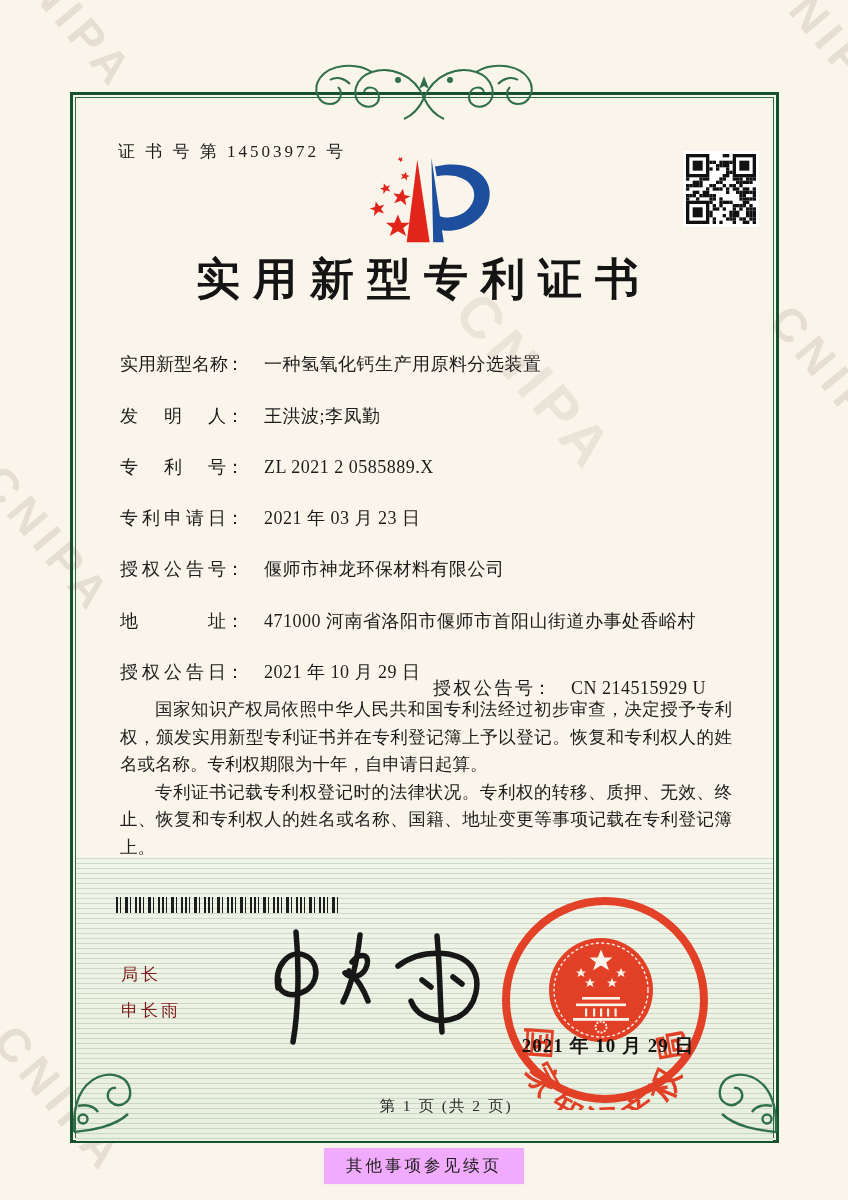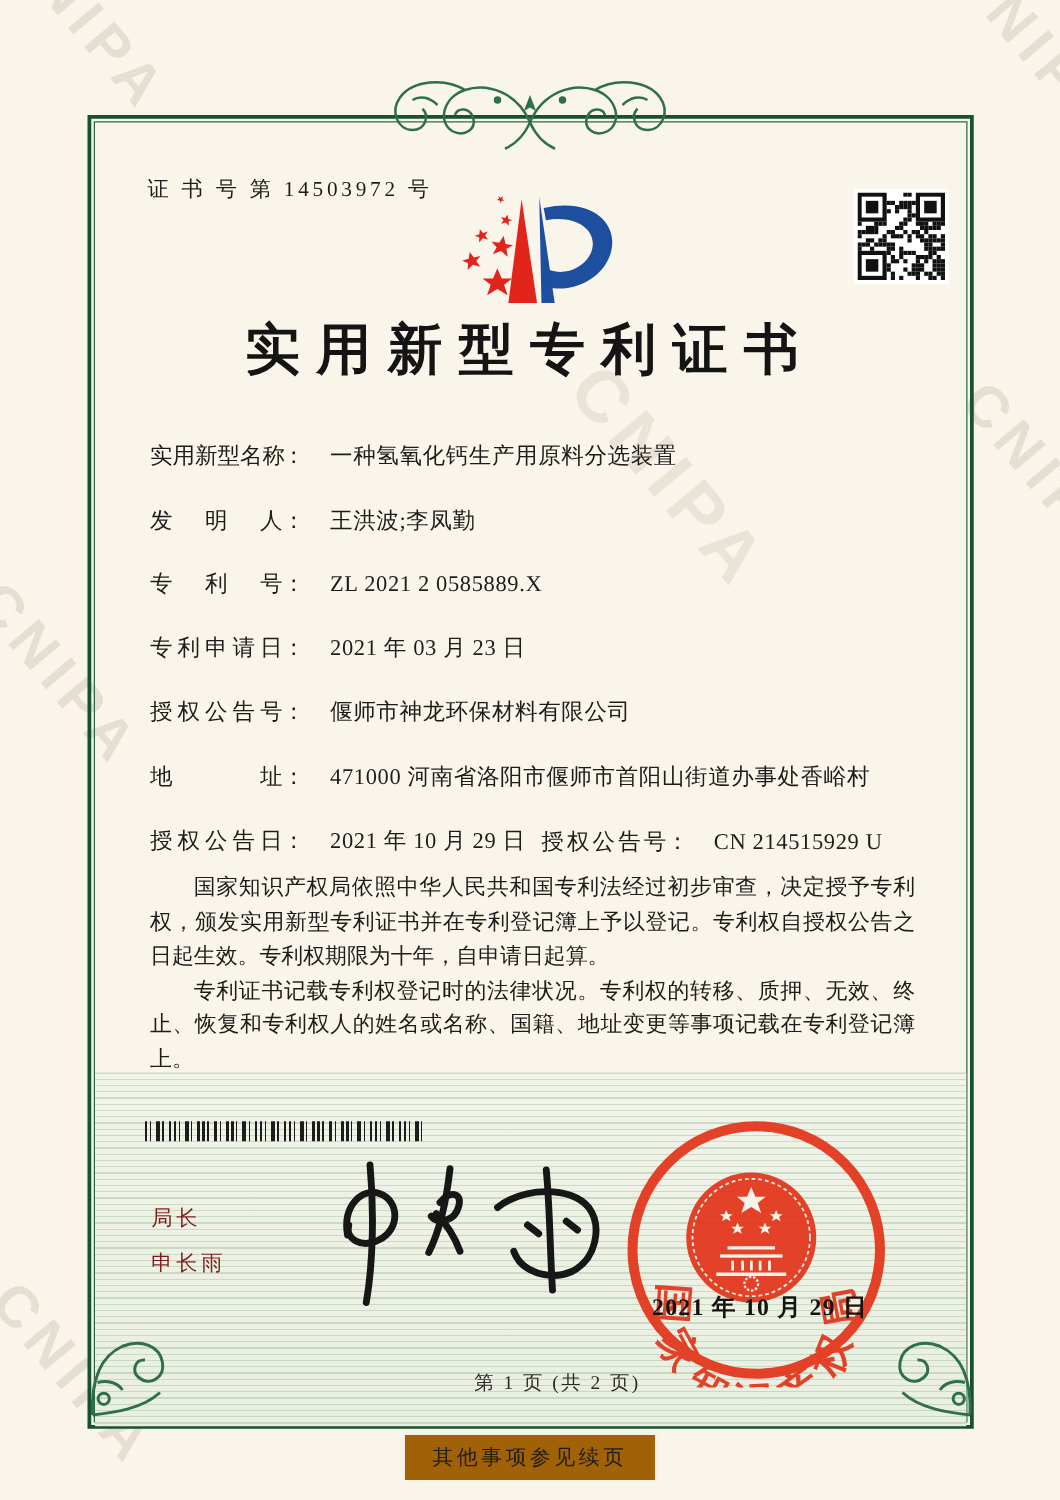--- a/index.html
+++ b/index.html
@@ -30,21 +30,21 @@
 
   .logo { position:absolute; left:352px; top:146px; }
   .qr { position:absolute; left:683px; top:151px; width:76px; height:76px; background:#fff; padding:3px; }
 
   .title { position:absolute; left:0; top:250px; width:848px; text-align:center;
            font-size:44px; font-weight:bold; letter-spacing:13px; color:#141414; }
 
   .row { position:absolute; left:120px; width:640px; font-size:18px; white-space:nowrap; }
   .row .lbl { display:inline-block; width:106px; text-align:justify; text-align-last:justify; vertical-align:top; }
   .row .val { margin-left:20px; letter-spacing:0.5px; }
-  .row .pair2 { position:absolute; left:313px; top:1px; }
+  .row .pair2 { position:absolute; left:313px; top:16px; }
   .row .pair2 .lbl { width:100px; }
 
   .paras { position:absolute; left:120px; top:696px; width:612px; font-size:17.5px;
            line-height:27.5px; text-align:justify; }
   .paras p { text-indent:2em; }
 
   .barcode { position:absolute; left:116px; top:897px; width:222px; height:16px;
       background:repeating-linear-gradient(90deg,
         #1c1c1c 0 2px, transparent 2px 4px,
         #1c1c1c 4px 5px, transparent 5px 9px,
@@ -59,21 +59,21 @@
   .signature { position:absolute; left:248px; top:922px; }
 
   .seal { position:absolute; left:495px; top:890px; width:220px; height:220px; }
   .seal-date { position:absolute; left:513px; top:1033px; width:190px; text-align:center;
                font-size:19px; letter-spacing:1px; color:#15130f; font-weight:bold; }
 
   .page-info { position:absolute; left:0; top:1096px; width:848px; text-align:center;
                font-size:15.5px; letter-spacing:2px; color:#2a2a28;padding-left:44px; }
 
   .note { position:absolute; left:50%; top:1148px; transform:translateX(-50%);
-          background:#a16207; padding:7px 22px; font-size:16.5px; letter-spacing:3px;
+          background:#f0abfc; padding:7px 22px; font-size:16.5px; letter-spacing:3px;
           box-shadow:0 0 4px rgba(0,0,0,0.06); white-space:nowrap; }
 
   .ornament-top { position:absolute; left:294px; top:58px; z-index:4; }
   .corner { position:absolute; z-index:4; }
   .corner.bl { left:68px;  top:1066px; }
   .corner.br { left:710px; top:1066px; transform:scaleX(-1); }
 </style>
 </head>
 <body>
 
@@ -322,21 +322,21 @@
       <span class="lbl">地址</span><span>：</span><span class="val">471000 河南省洛阳市偃师市首阳山街道办事处香峪村</span>
     </div>
     <div class="row" style="top:660px;">
       <span class="lbl">授权公告日</span><span>：</span><span class="val">2021 年 10 月 29 日</span>
       <span class="pair2">
         <span class="lbl">授权公告号</span><span>：</span><span class="val">CN 214515929 U</span>
       </span>
     </div>
 
     <div class="paras">
-      <p>国家知识产权局依照中华人民共和国专利法经过初步审查，决定授予专利权，颁发实用新型专利证书并在专利登记簿上予以登记。专利权自授权公告之日起生效。专利权期限为十年，自申请日起算。</p>
+      <p>国家知识产权局依照中华人民共和国专利法经过初步审查，决定授予专利权，颁发实用新型专利证书并在专利登记簿上予以登记。恢复和专利权人的姓名或名称。专利权期限为十年，自申请日起算。</p>
       <p>专利证书记载专利权登记时的法律状况。专利权的转移、质押、无效、终止、恢复和专利权人的姓名或名称、国籍、地址变更等事项记载在专利登记簿上。</p>
     </div>
 
     <div class="barcode"></div>
 
     <div class="officer">
       <div>局长</div>
       <div>申长雨</div>
     </div>
 

